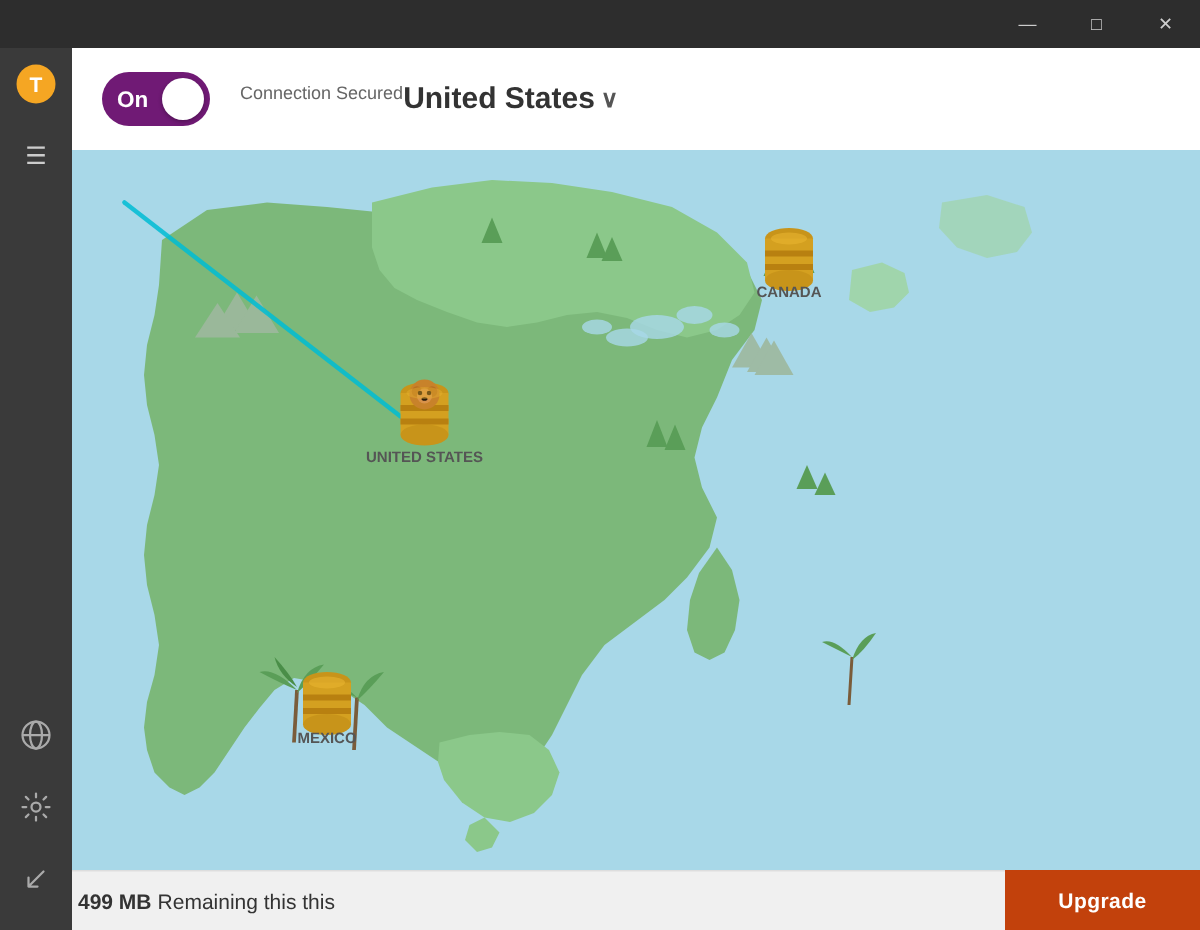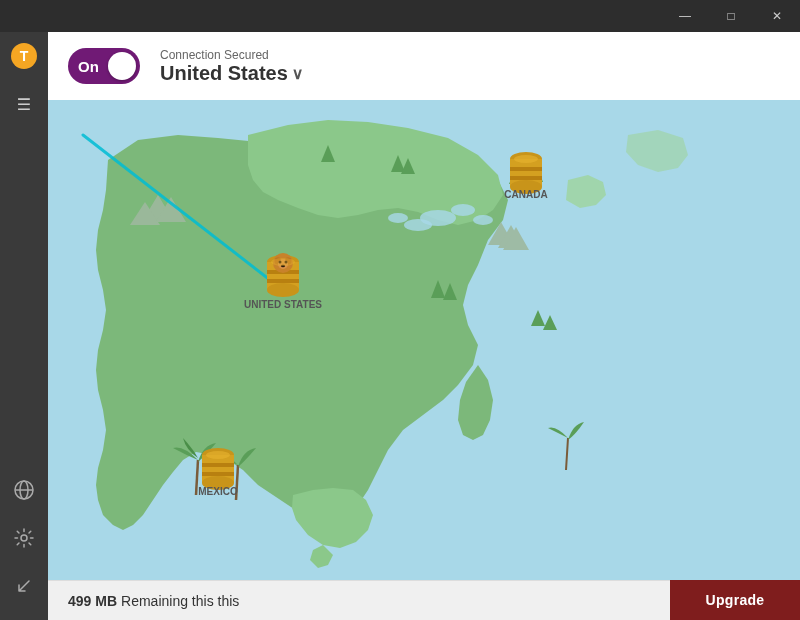--- a/index.html
+++ b/index.html
@@ -135,21 +135,21 @@
       position: absolute;
       right: 4px;
       width: 28px;
       height: 28px;
       background: #fff;
       border-radius: 50%;
       box-shadow: 0 1px 3px rgba(0,0,0,0.3);
     }
     .connection-info {
       display: flex;
-      flex-direction: column;
+      flex-direction: row;
     }
     .connection-status {
       font-size: 12px;
       color: #666;
     }
     .connection-location {
       font-size: 20px;
       font-weight: 600;
       color: #333;
       display: flex;
@@ -186,32 +186,32 @@
       right: 0;
       height: 40px;
       display: flex;
       z-index: 10;
     }
     .remaining-text {
       flex: 1;
       background: #f0f0f0;
       display: flex;
       align-items: center;
-      padding: 0 20px;
+      padding: 0 4px;
       font-size: 14px;
       color: #333;
       border-top: 1px solid #ddd;
     }
     .remaining-text strong {
       font-weight: bold;
       margin-right: 4px;
     }
     .upgrade-btn {
       width: 130px;
-      background: #7f1d1d;
+      background: #c2410c;
       color: #fff;
       display: flex;
       align-items: center;
       justify-content: center;
       font-size: 14px;
       font-weight: 600;
       cursor: pointer;
       border: none;
       letter-spacing: 0.3px;
     }

